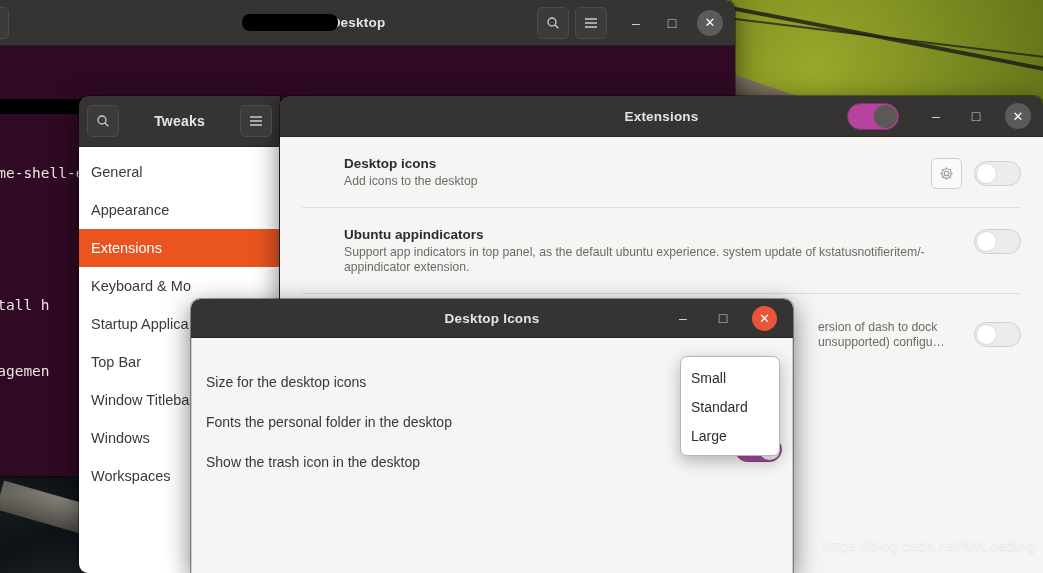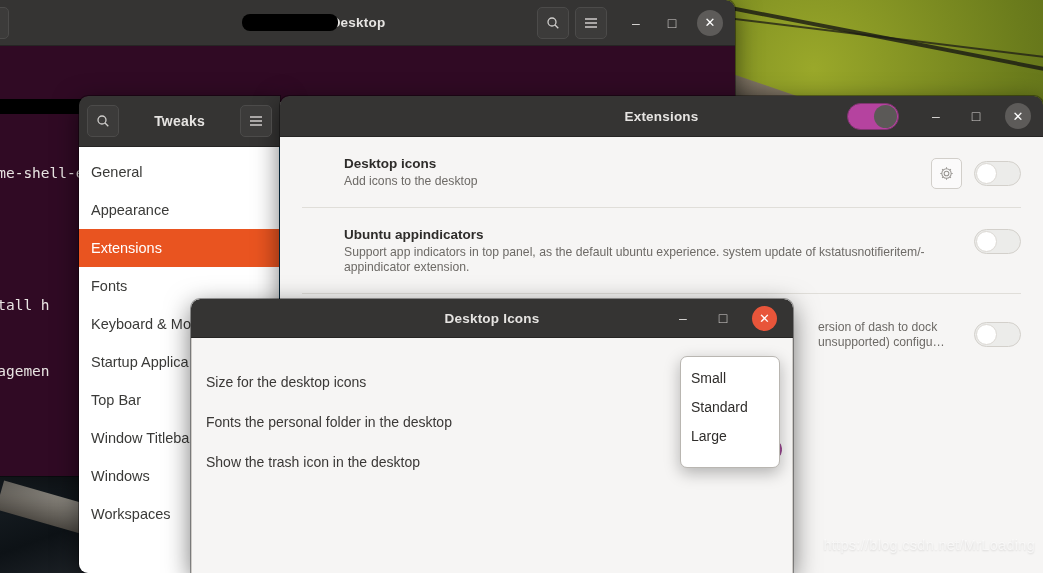--- a/index.html
+++ b/index.html
@@ -100,21 +100,21 @@
   #dlg .titlebar { height: 39px; border-radius: 9px 9px 0 0; }
   #dlg .title { font-size: 13.5px; }
   .dlg-close { width: 25px; height: 25px; border-radius: 50%; background: #e8553a;
             color: #fff; display: flex; align-items: center; justify-content: center;
             font-size: 13px; z-index: 2; }
   #dlg-body { background: #f6f5f4; height: 235px; padding: 24px 14px 4px 14px;
               border-left: 1px solid #cfccc8; border-right: 1px solid #cfccc8; position: relative; }
   .dlg-line { font-size: 14px; color: #3a3836; height: 40px; display: flex; align-items: center; }
 
   
-  #dropdown { position: absolute; left: 680px; top: 356px; width: 100px; height: 112px;
+  #dropdown { position: absolute; left: 680px; top: 356px; width: 100px; height: 100px;
               background: #fff; border: 1px solid #b9b6b1; border-radius: 7px;
               box-shadow: 0 5px 16px rgba(0,0,0,.28); z-index: 40; padding: 6px 0; }
   .dd-item { height: 29px; display: flex; align-items: center; padding: 0 10px;
              font-size: 14px; color: #2f2d2b; }
 
   
   #hidden-toggle { position: absolute; left: 735px; top: 437px; width: 47px; height: 25px;
       border-radius: 13px; background: #a5499a; border: 1px solid #8c3d84; z-index: 30; }
   #hidden-toggle .knob { position: absolute; top: 1px; right: 1px; width: 21px; height: 21px;
       border-radius: 50%; background: #f6f4f2; }
@@ -187,21 +187,20 @@
         <line x1="1" y1="2" x2="13" y2="2"></line>
           <line x1="1" y1="6" x2="13" y2="6"></line>
           <line x1="1" y1="10" x2="13" y2="10"></line>
       </svg>
     </div>
   </div>
   <div id="tweaks-list">
     <div class="tw-item">General</div>
     <div class="tw-item">Appearance</div>
     <div class="tw-item active">Extensions</div>
-    <div class="tw-item">Fonts</div>
     <div class="tw-item">Keyboard &amp; Mo</div>
     <div class="tw-item">Startup Applica</div>
     <div class="tw-item">Top Bar</div>
     <div class="tw-item">Window Titleba</div>
     <div class="tw-item">Windows</div>
     <div class="tw-item">Workspaces</div>
   </div>
 </div>
 
 <div class="win" id="extensions">

